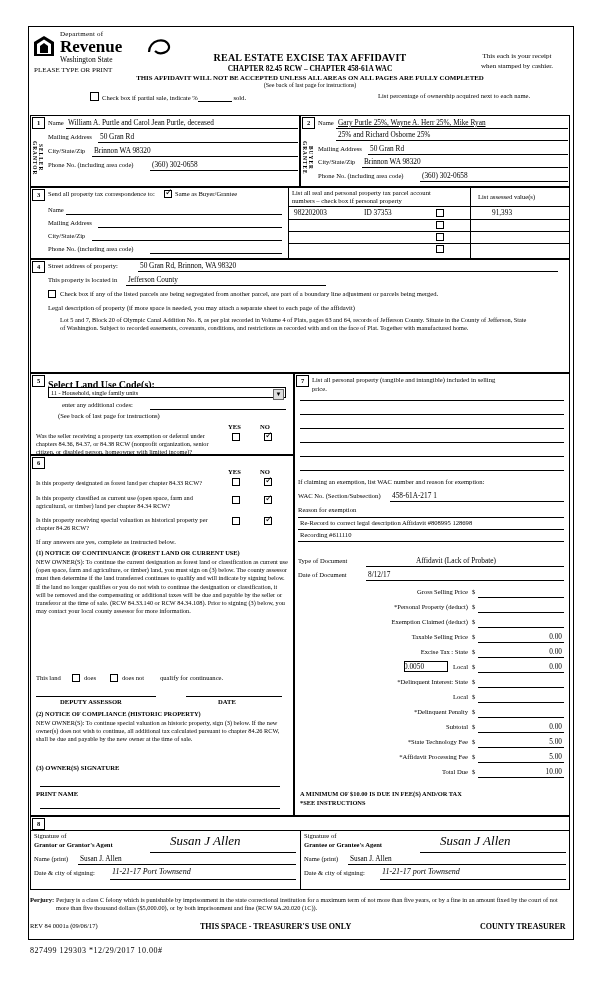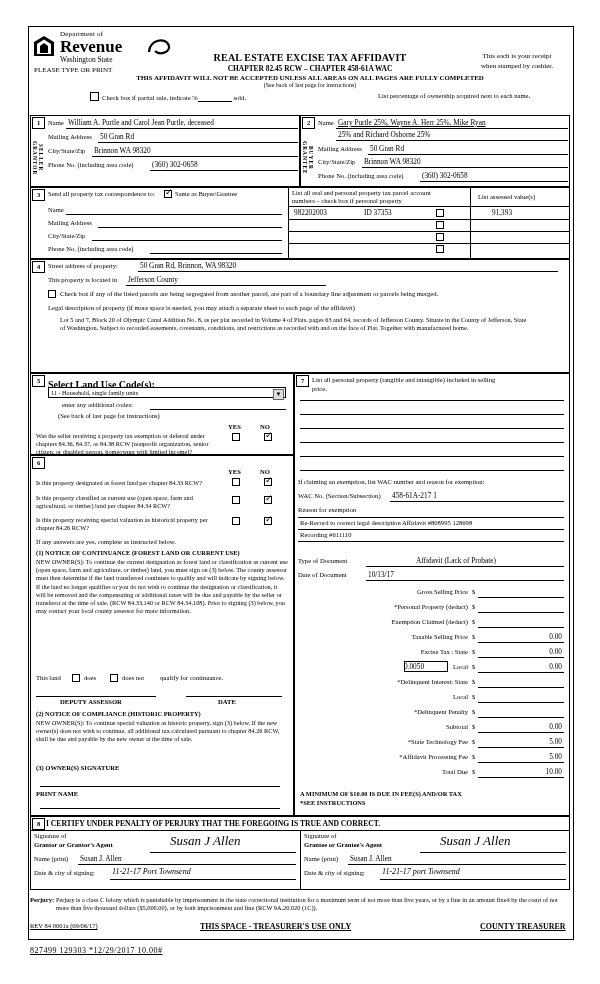--- a/index.html
+++ b/index.html
@@ -49,21 +49,21 @@
   .chk.on:after{content:"\2713";position:absolute;left:0px;top:-3px;font-size:9px;line-height:9px;}
   .side{position:absolute;font-size:6px;font-weight:bold;letter-spacing:1px;writing-mode:vertical-rl;text-align:center;}
   .b{font-weight:bold;}
   .c{text-align:left;}
   .r{text-align:right;}
   .hand{font-family:"Liberation Serif",serif;font-style:italic;}
   .sel{position:absolute;border:1px solid #000;box-sizing:border-box;background:#fff;font-size:6.2px;padding:1px 2px;}
   .sel .arrow{position:absolute;right:1px;top:1px;width:9px;height:9px;border:1px solid #666;background:#ddd;font-size:6px;text-align:center;line-height:8px;}
   .wrap{position:absolute;font-size:6.3px;line-height:8.2px;}
   .sig{font-family:"Liberation Serif",serif;font-style:italic;font-size:13px;}
-  .footer{position:absolute;font-size:6.5px;text-decoration:underline;}
+  .footer{position:absolute;font-size:6.5px;}
 </style>
 </head>
 <body>
 
 <div class="page">
 
   <div class="hdr">
     <div class="logo-mark">
       <svg width="24" height="26" viewBox="0 0 24 26">
         <path d="M2 22 L2 8 L12 2 L22 8 L22 22 Z" fill="#000"></path>
@@ -245,21 +245,21 @@
   <div class="line" style="left:298px;top:517px;width:266px;"></div>
   <div class="val" style="left:300px;top:519px;font-size:6.6px;">Re-Record to correct legal description   Affidavit #808995  128698</div>
   <div class="line" style="left:298px;top:529px;width:266px;"></div>
   <div class="val" style="left:300px;top:531px;font-size:6.6px;">Recording #611110</div>
   <div class="line" style="left:298px;top:541px;width:266px;"></div>
 
   <div class="lbl" style="left:298px;top:557px;">Type of Document</div>
   <div class="val" style="left:368px;top:556px;margin-left:48px;">Affidavit (Lack of Probate)</div>
   <div class="line" style="left:366px;top:566px;width:198px;"></div>
   <div class="lbl" style="left:298px;top:571px;">Date of Document</div>
-  <div class="val" style="left:368px;top:570px;">10/13/17</div>
+  <div class="val" style="left:368px;top:570px;">8/12/17</div>
   <div class="line" style="left:366px;top:580px;width:198px;"></div>
 
   <div id="price-rows">
       <div class="lbl r" style="left: 300px; top: 588px; width: 168px;">Gross Selling Price</div>
       <div class="lbl" style="left: 472px; top: 588px;">$</div>
       <div class="val r" style="left: 482px; top: 587px; width: 80px;"></div>
       <div class="line" style="left: 478px; top: 597px; width: 86px;"></div>
       <div class="lbl r" style="left: 300px; top: 603px; width: 168px;">*Personal Property (deduct)</div>
       <div class="lbl" style="left: 472px; top: 603px;">$</div>
       <div class="val r" style="left: 482px; top: 602px; width: 80px;"></div>
@@ -310,21 +310,20 @@
       <div class="lbl" style="left: 472px; top: 768px;">$</div>
       <div class="val r" style="left: 482px; top: 767px; width: 80px;">10.00</div>
       <div class="line" style="left: 478px; top: 777px; width: 86px;"></div>
     </div>
 
   <div class="lbl b c" style="left:300px;top:790px;width:264px;font-size:6.4px;">A MINIMUM OF $10.00 IS DUE IN FEE(S) AND/OR TAX</div>
   <div class="lbl b c" style="left:300px;top:799px;width:264px;font-size:6.4px;">*SEE INSTRUCTIONS</div>
 
   <div class="box" style="left:30px;top:816px;width:540px;height:74px;"></div>
   <div class="num" style="left:32px;top:818px;">8</div>
-  <div class="lbl b c" style="left:46px;top:819px;width:508px;font-size:7.6px;">I CERTIFY UNDER PENALTY OF PERJURY THAT THE FOREGOING IS TRUE AND CORRECT.</div>
   <div class="line" style="left:30px;top:830px;width:540px;"></div>
   <div class="vline" style="left:300px;top:830px;height:60px;"></div>
 
   <div class="lbl" style="left:34px;top:832px;">Signature of</div>
   <div class="lbl b" style="left:34px;top:841px;">Grantor or Grantor's Agent</div>
   <div class="sig" style="position:absolute;left:170px;top:833px;">Susan J Allen</div>
   <div class="line" style="left:150px;top:852px;width:146px;"></div>
   <div class="lbl" style="left:34px;top:855px;">Name (print)</div>
   <div class="val" style="left:80px;top:854px;">Susan J. Allen</div>
   <div class="line" style="left:78px;top:864px;width:218px;"></div>

